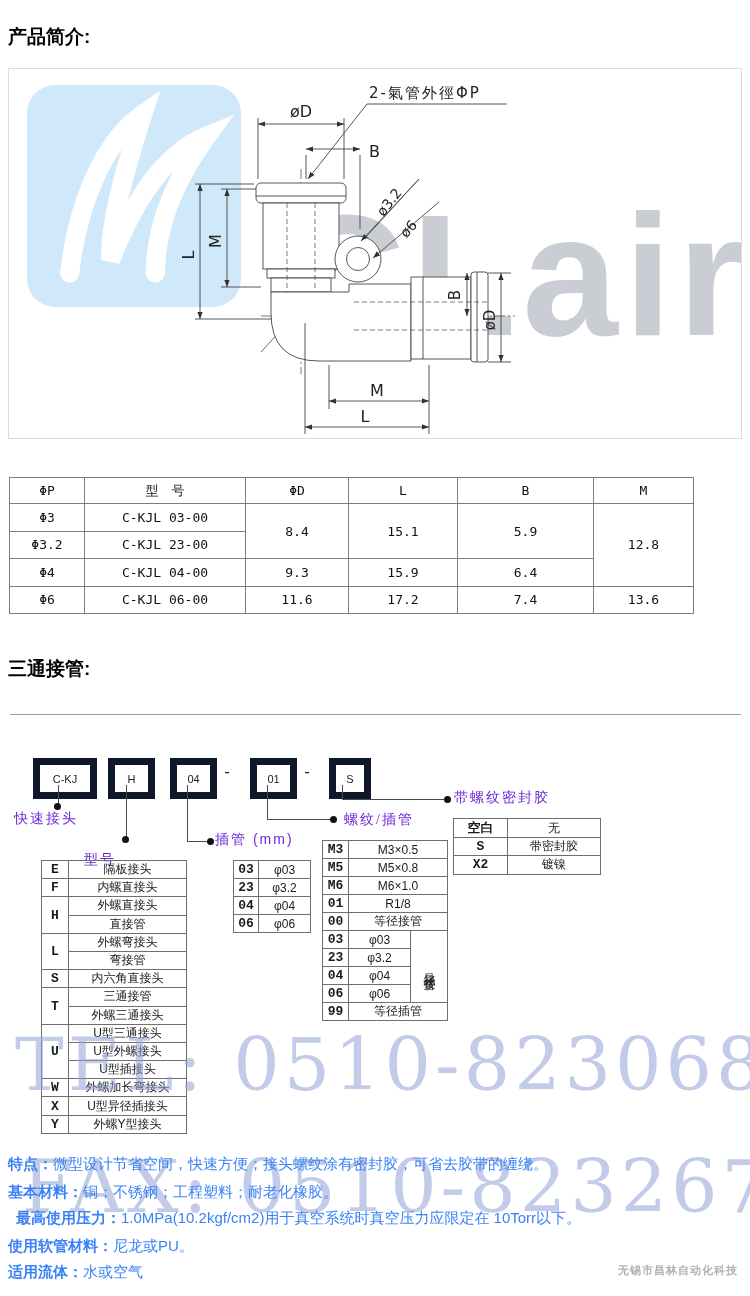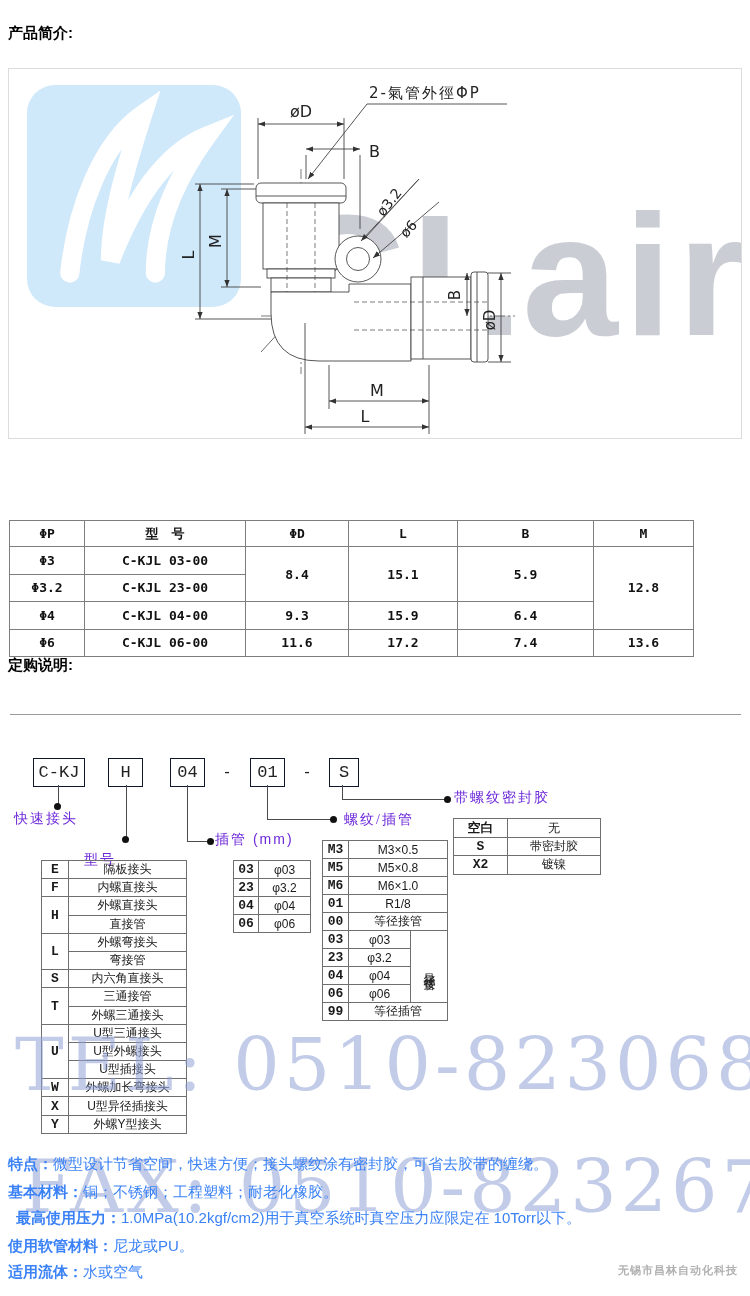--- a/index.html
+++ b/index.html
@@ -1,35 +1,35 @@
 <!DOCTYPE html>
 <html><head>
 <meta charset="utf-8">
 <style>
   html,body{margin:0;padding:0;background:#fff;}
   body{width:750px;height:1296px;position:relative;overflow:hidden;
        font-family:"Liberation Sans","DejaVu Sans",sans-serif;color:#111;}
   .abs{position:absolute;}
-  .sec-title{font-size:15px;font-weight:700;color:#000;}
+  .sec-title{font-size:19px;font-weight:700;color:#000;}
   
   #img-box{left:8px;top:68px;width:732px;height:369px;border:1px solid #dcdcdc;overflow:hidden;background:#fff;}
   #wm-logo{left:18px;top:16px;width:214px;height:222px;background:#cfe8fa;border-radius:28px;}
   #wm-brand{left:272px;top:120px;font-size:172px;font-weight:700;letter-spacing:6px;
             color:rgba(168,171,184,.6);line-height:1;white-space:nowrap;}
   #wm-brand-cn{left:-10px;top:226px;font-size:148px;font-weight:700;letter-spacing:2px;
             color:rgba(108,110,120,.45);line-height:1;white-space:nowrap;}
   
   table{border-collapse:collapse;}
-  #spec{left:9px;top:520px;width:684px;table-layout:fixed;font-weight:bold;}
+  #spec{left:9px;top:477px;width:684px;table-layout:fixed;}
   #spec td{border:1px solid #7d7d7d;text-align:center;vertical-align:middle;
            font-family:"DejaVu Sans Mono","Liberation Mono",monospace;font-size:13px;padding:0;}
   #spec tr{height:27.5px;} #spec tr.hd{height:26px;}
   
-  .code-box{border:1px solid #0f172a;height:27px;display:flex;align-items:center;justify-content:center;
-            font-family:Liberation Mono, monospace;font-size:17px;color:#222;}
+  .code-box{border:7px solid #0f172a;height:27px;display:flex;align-items:center;justify-content:center;
+            font-family:Liberation Sans, sans-serif;font-size:11px;color:#222;}
   .sep{height:27px;display:flex;align-items:center;justify-content:center;
        font-family:"DejaVu Sans Mono",monospace;font-size:16px;color:#222;}
   .ln{background:#4a4a4a;}
   .dot{width:7px;height:7px;border-radius:50%;background:#111;}
   .lead-lbl{font-size:14px;color:#6d28d9;letter-spacing:2px;white-space:nowrap;}
   .ord td{border:1px solid #6f6f6f;text-align:center;vertical-align:middle;padding:0;font-size:12px;color:#1a1a1a;}
   .ord .code{font-weight:700;font-size:13px;font-family:Liberation Mono, monospace;}
   #model-tbl{left:41px;top:860px;width:145px;table-layout:fixed;}
   #model-tbl tr{height:18.2px;}
   #tube-tbl{left:233px;top:860px;width:77px;table-layout:fixed;}
@@ -187,21 +187,21 @@
     <td>Φ6</td>
     <td>C-KJL 06-00</td>
     <td>11.6</td>
     <td>17.2</td>
     <td>7.4</td>
     <td>13.6</td>
   </tr>
 </tbody>
   </table>
 
-<div class="abs sec-title" style="left:8px;top:656px;">定购说明:</div>
+<div class="abs sec-title" style="left:8px;top:656px;">三通接管:</div>
 <div class="abs" id="rule"></div>
 
 <div class="abs code-box" style="left:33px;top:758px;width:50px;">C-KJ</div>
 <div class="abs code-box" style="left:108px;top:758px;width:33px;">H</div>
 <div class="abs code-box" style="left:170px;top:758px;width:33px;">04</div>
 <div class="abs sep" style="left:207px;top:758px;width:40px;">-</div>
 <div class="abs code-box" style="left:250px;top:758px;width:33px;">01</div>
 <div class="abs sep" style="left:287px;top:758px;width:40px;">-</div>
 <div class="abs code-box" style="left:329px;top:758px;width:28px;">S</div>
 

